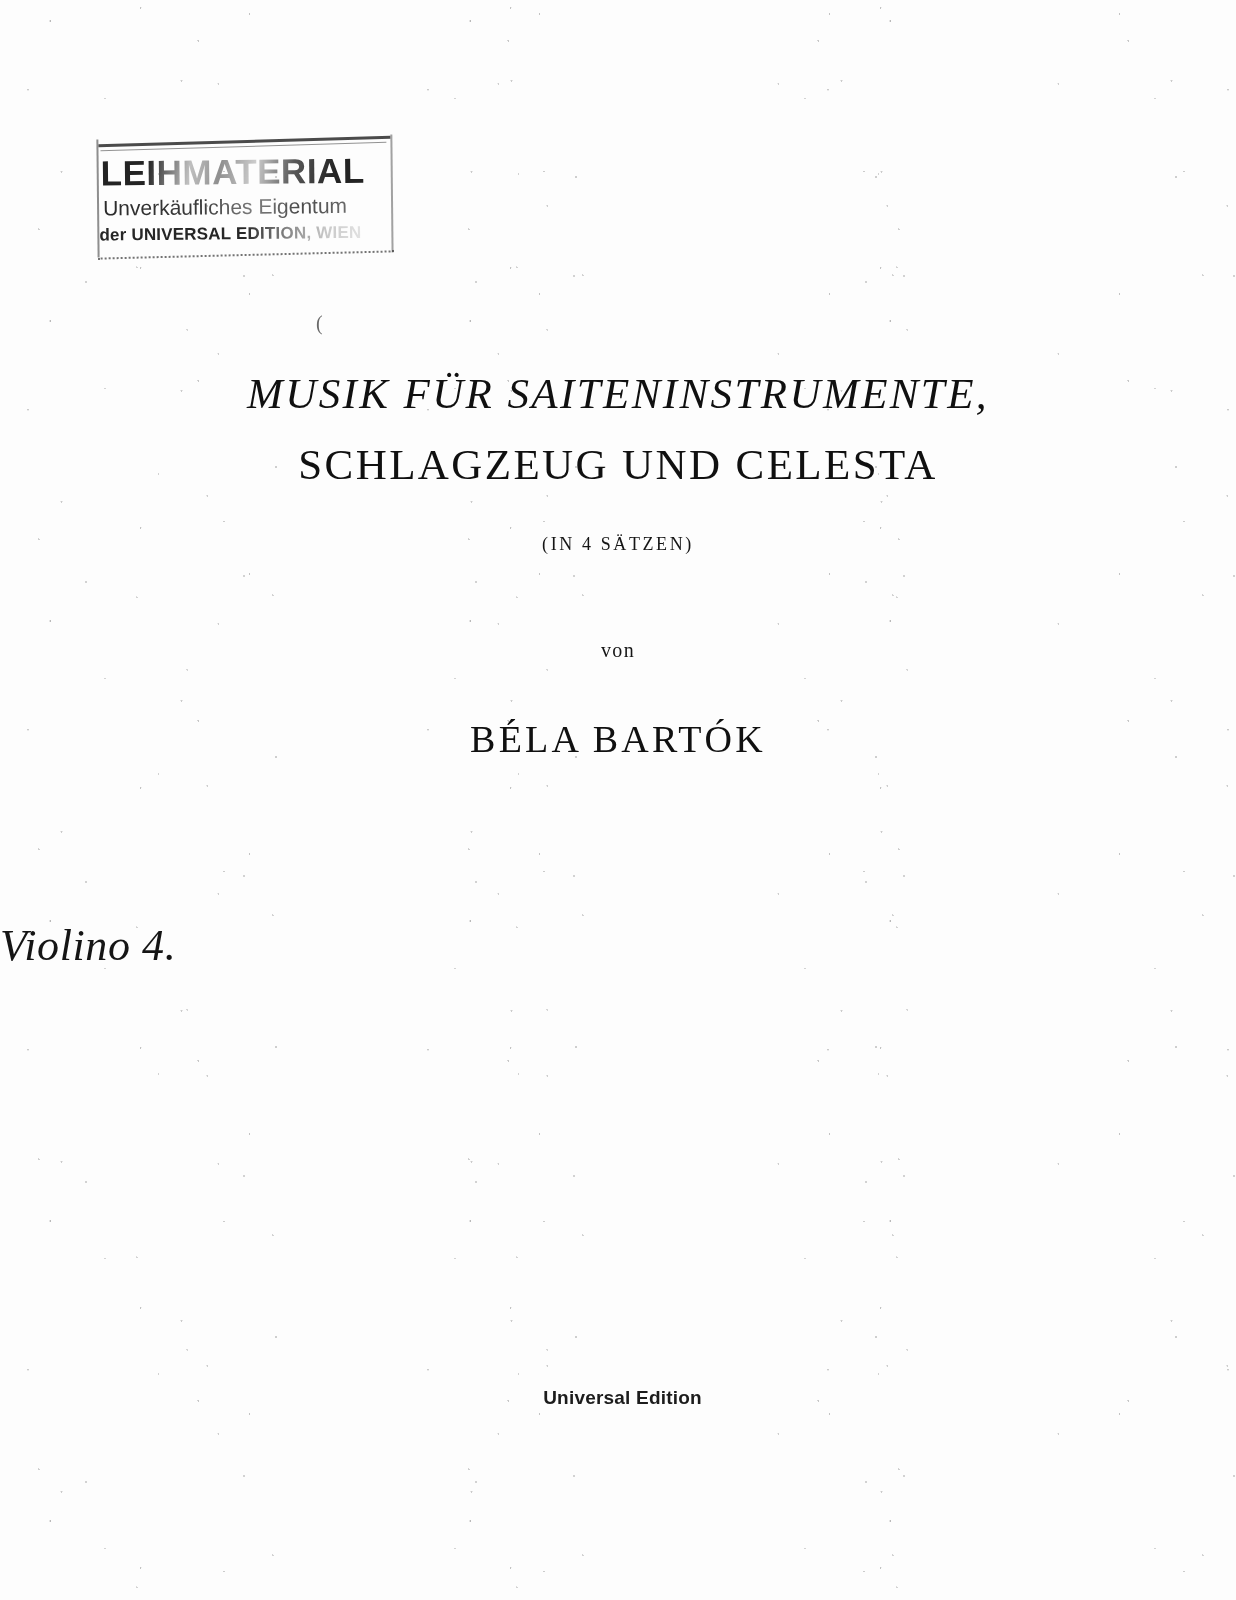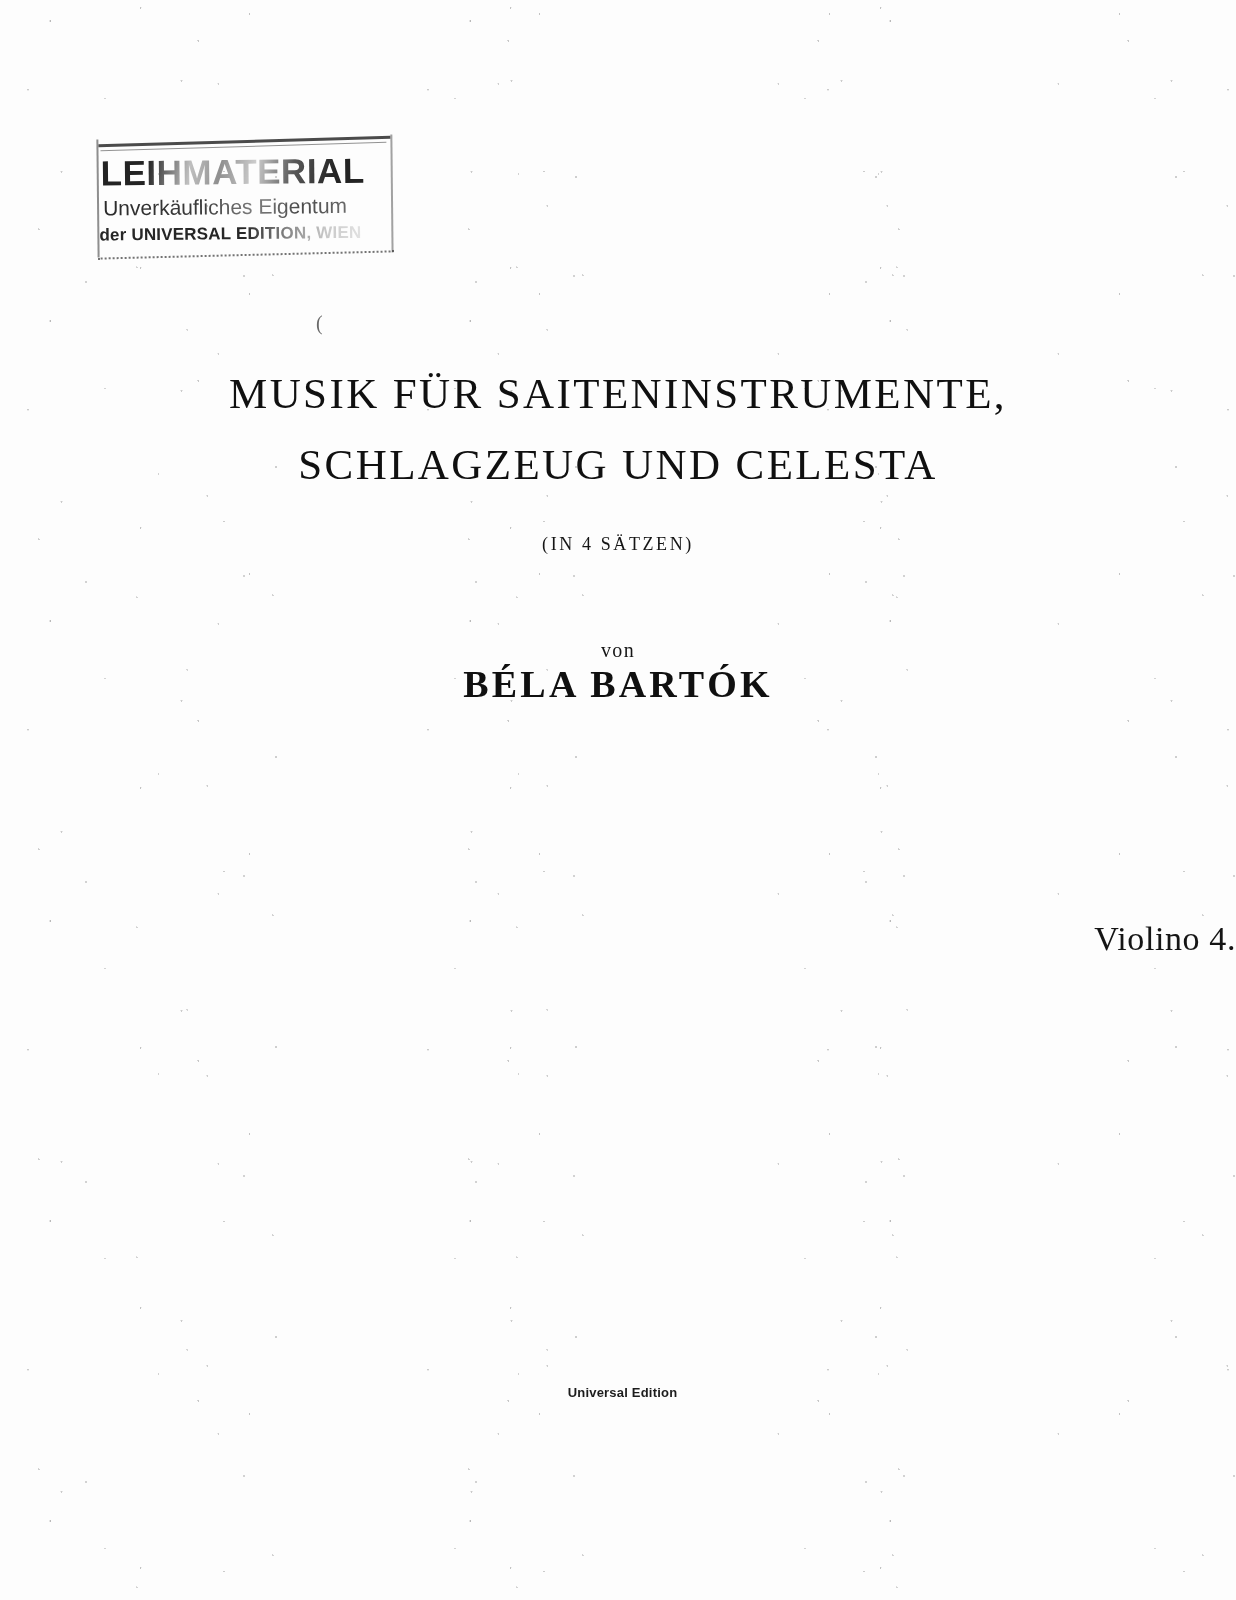--- a/index.html
+++ b/index.html
@@ -164,68 +164,69 @@
     text-align: center;
   }
   .title-line {
     font-family: "Liberation Serif", serif;
     font-size: 43px;
     letter-spacing: 2.2px;
     color: #101010;
     line-height: 1.0;
     white-space: nowrap;
   }
-  .title-line.l1 { font-size: 43px; letter-spacing: 2.4px; }
+  .title-line.l1 { font-size: 43px; letter-spacing: 2.4px; font-style: italic; }
   .title-line.l2 { margin-top: 28px; font-size: 43px; letter-spacing: 2.4px; }
 
   .subtitle {
     margin-top: 48px;
     font-family: "Liberation Serif", serif;
     font-size: 18px;
     letter-spacing: 2.6px;
     color: #151515;
   }
   .byline {
     margin-top: 84px;
     font-family: "Liberation Serif", serif;
     font-size: 20px;
     letter-spacing: 1.4px;
     color: #161616;
   }
   .composer {
+    margin-top: 55px;
     font-family: "Liberation Serif", serif;
     font-size: 38px;
     letter-spacing: 3.2px;
     color: #101010;
-    font-weight: bold;
   }
 
   
   .part {
     position: absolute;
     left: 0;
     right: 0;
     top: 920px;
-    text-align: right;
-    font-family: "Liberation Serif", serif;
-    font-size: 34px;
+    text-align: left;
+    font-family: "Liberation Serif", serif;
+    font-style: italic;
+    font-size: 44px;
     letter-spacing: 0.6px;
     color: #151515;
   }
 
   
   .footer {
     position: absolute;
     left: 9px;
     right: 0;
     top: 1383px;
     text-align: center;
     font-family: "Liberation Sans", sans-serif;
     font-weight: bold;
-    font-size: 13px;
+    font-size: 19px;
     color: #1c1c1c;
     line-height: 1.55;
     letter-spacing: 0.2px;
   }
 </style>
 </head>
 <body>
 
 <div class="page">
 

